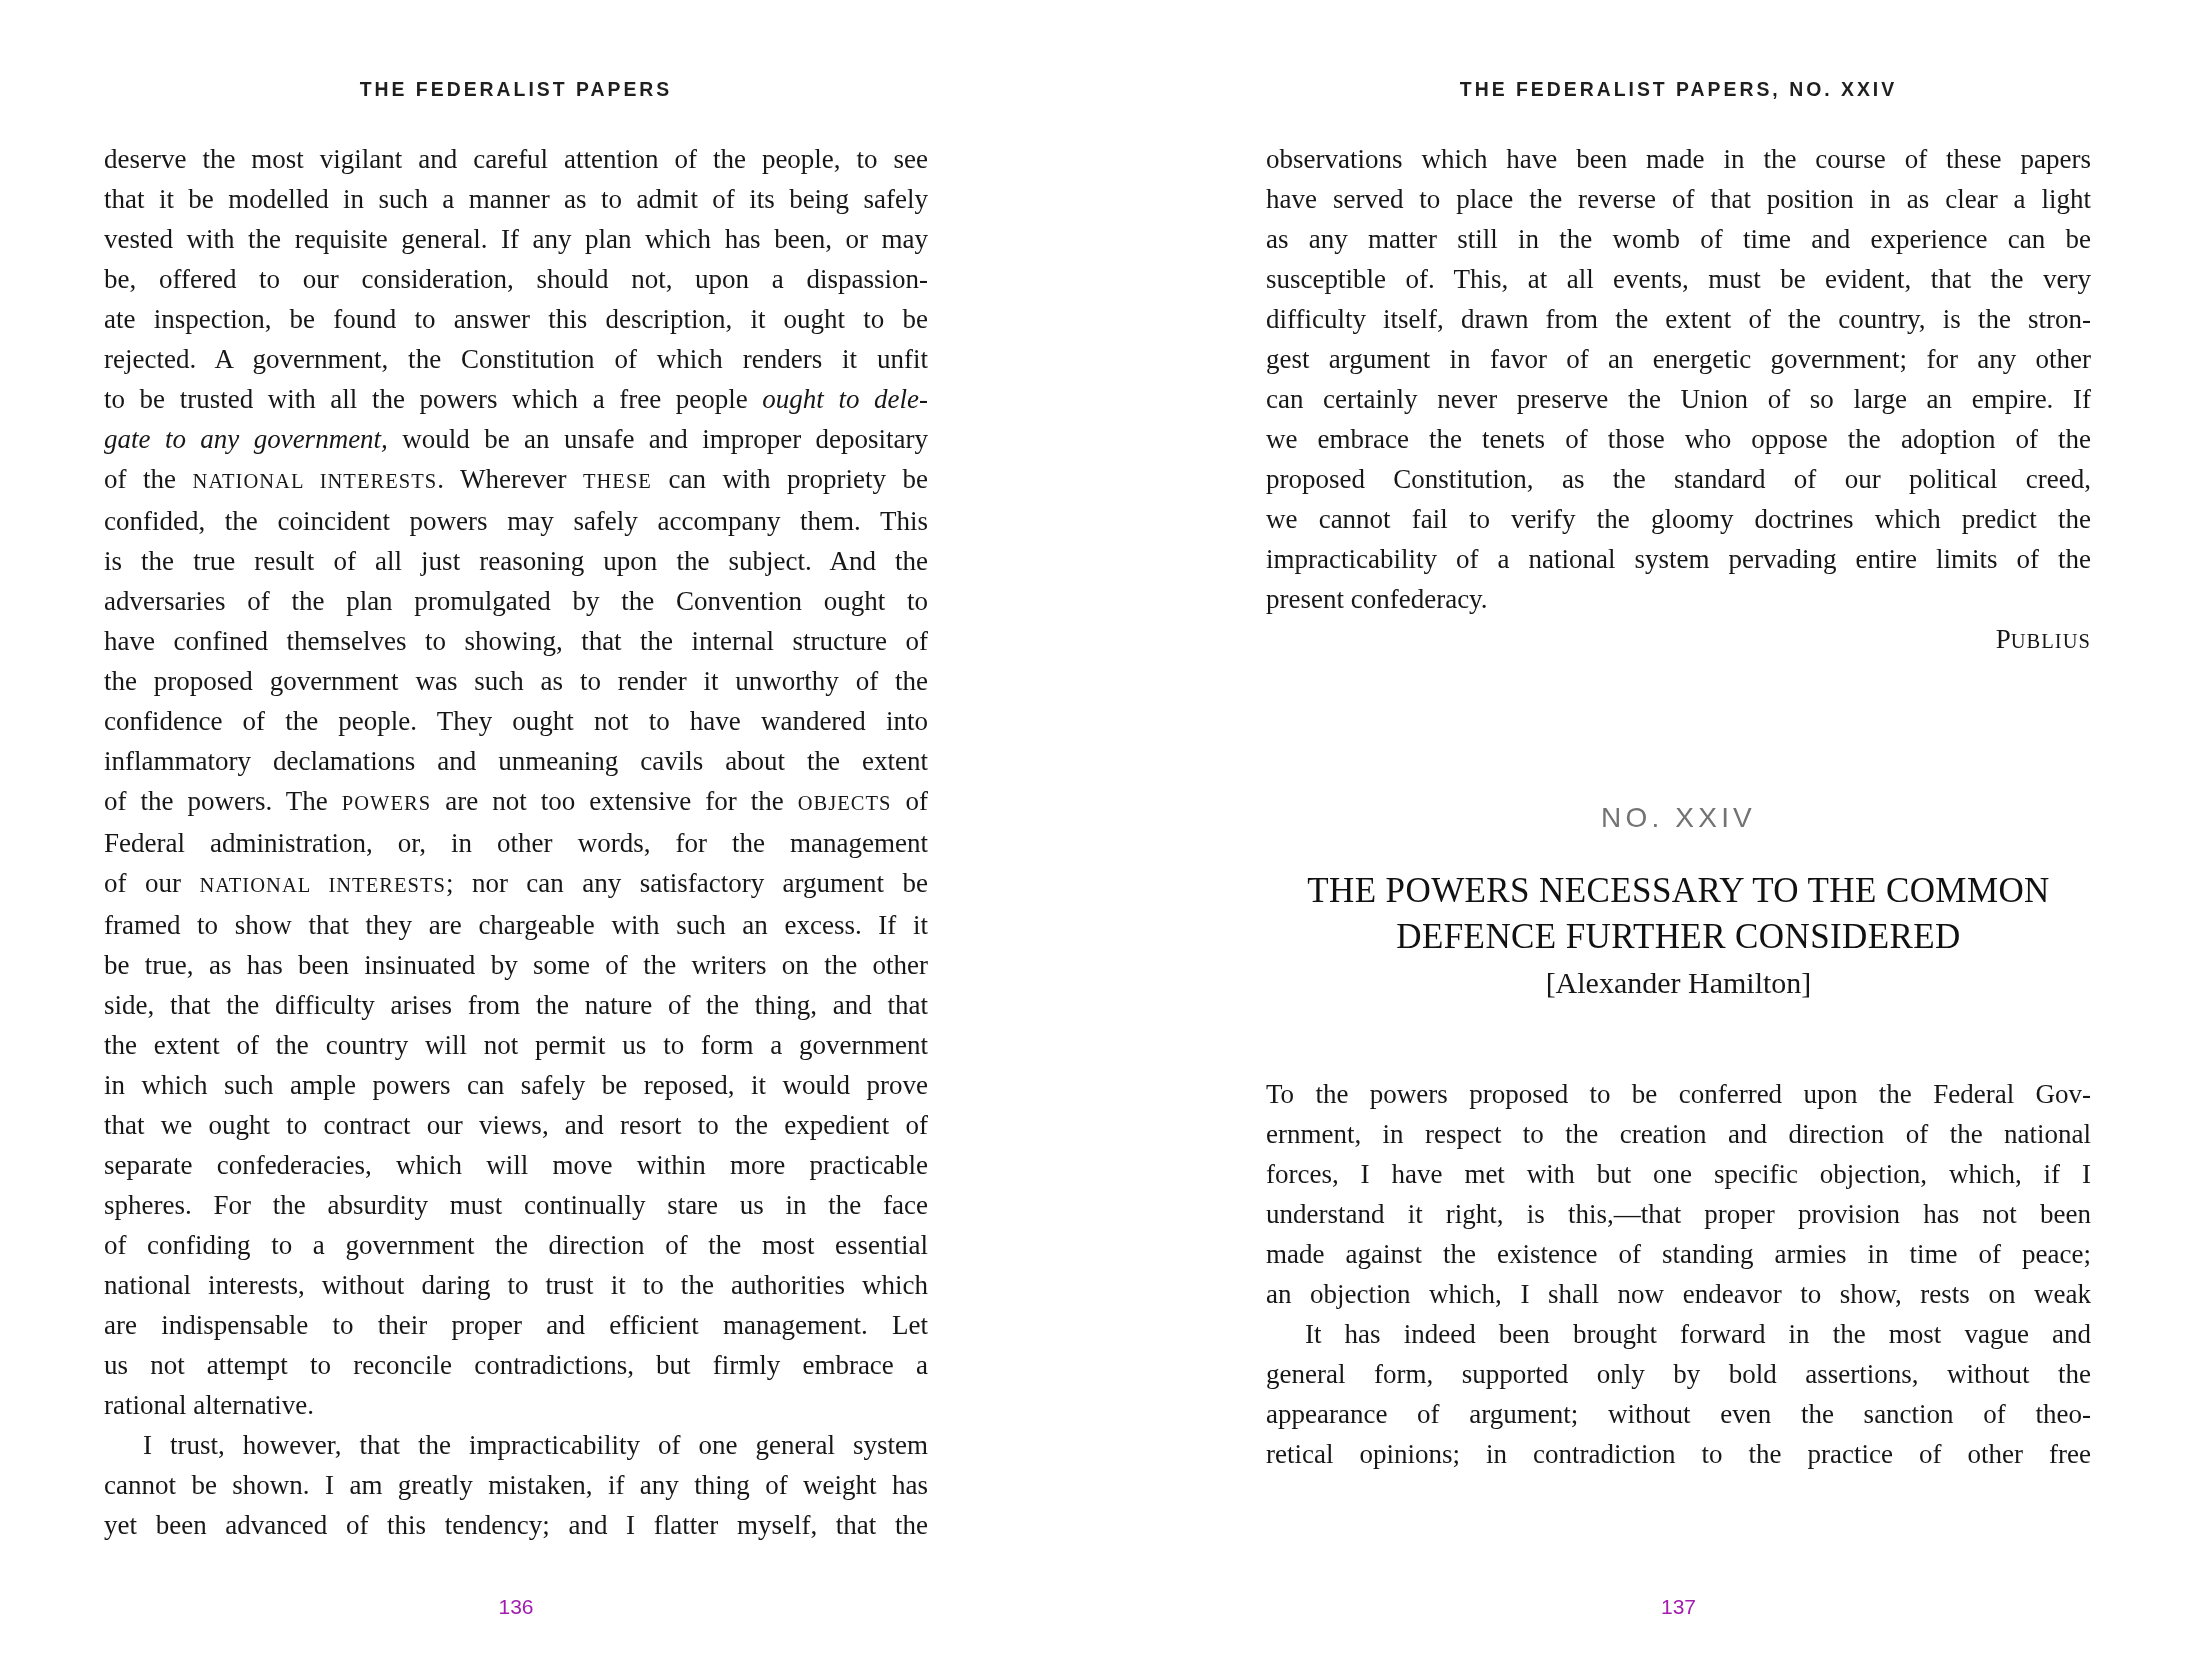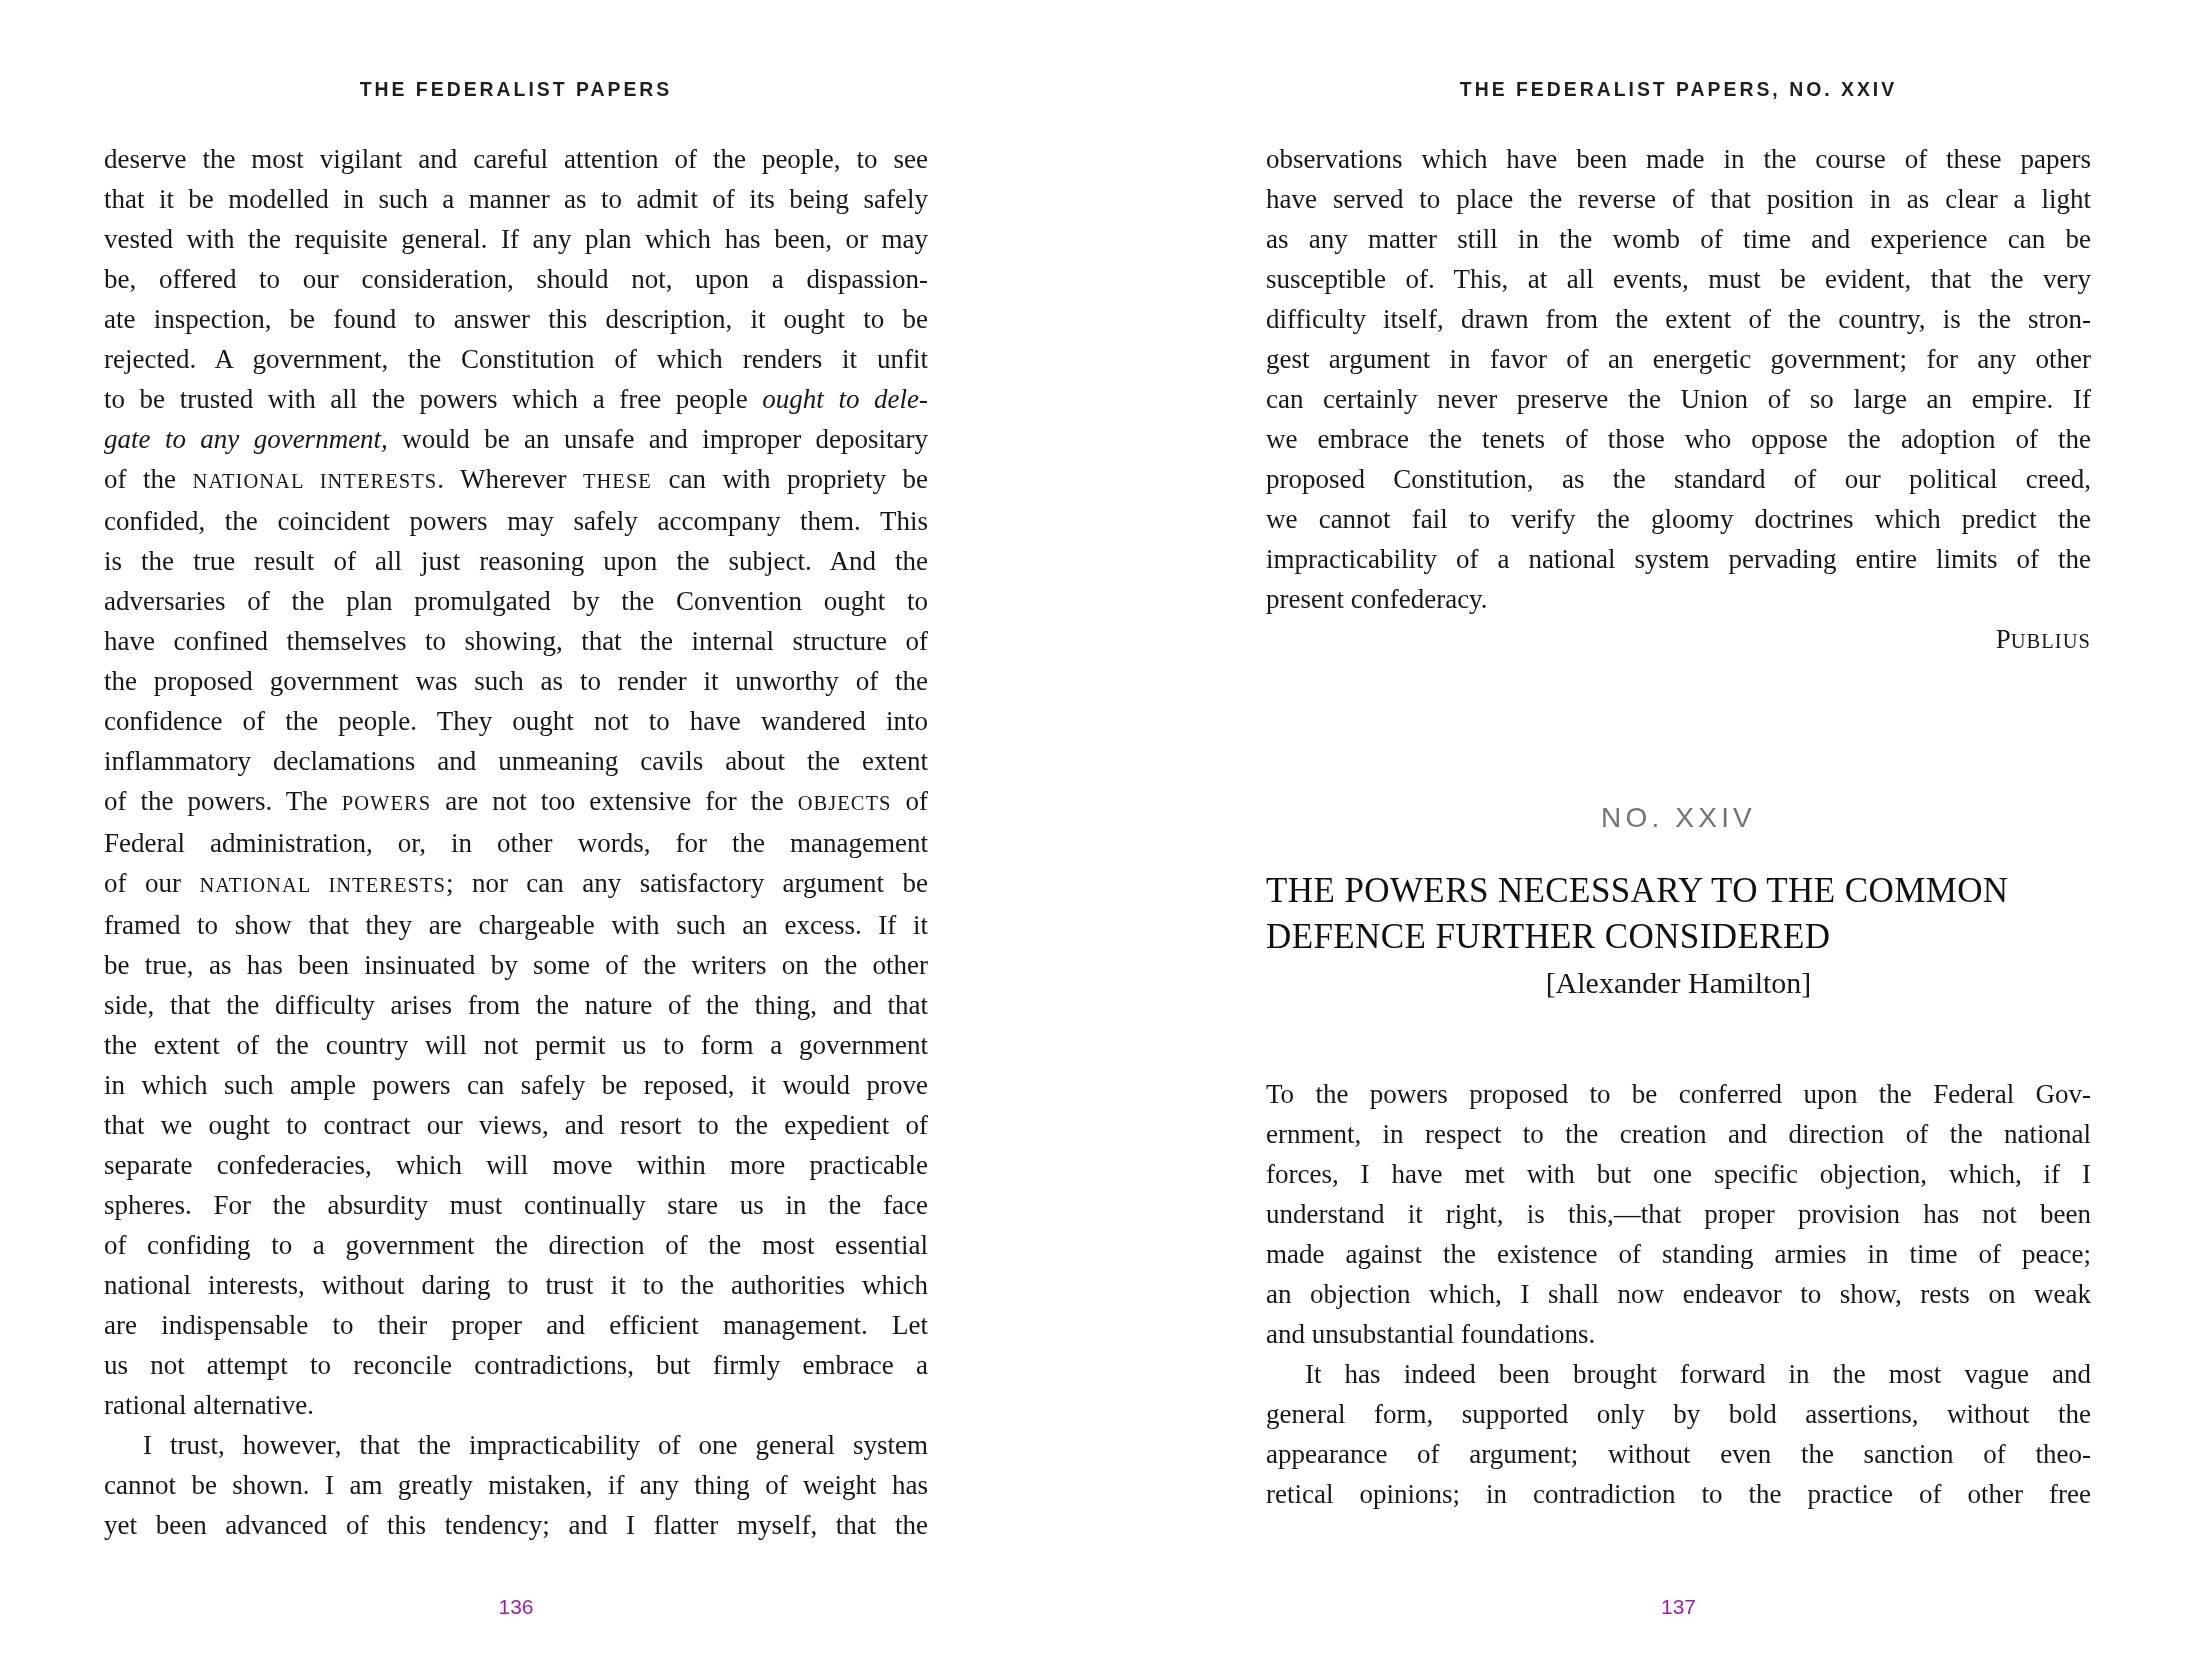--- a/index.html
+++ b/index.html
@@ -26,21 +26,21 @@
   .sc{font-size:0.76em;letter-spacing:0.05em;text-transform:uppercase}
   .it{font-style:italic}
 
   .chapter-no{
     top:802px;text-align:center;
     font-family:"Liberation Sans", sans-serif;
     font-weight:300;font-size:28px;letter-spacing:4.2px;color:#737373;
     white-space:nowrap;
   }
   .chapter-title{
-    top:868px;
+    top:868px;text-align:center;
     font-size:35px;line-height:46px;letter-spacing:0.4px;color:#111111;
   }
   .chapter-author{
     top:966px;text-align:center;font-size:30px;color:#171717;
   }
   .page-number{
     top:1595px;text-align:center;
     font-family:"Liberation Sans", sans-serif;
     font-size:21px;color:#a21caf;
   }
@@ -117,21 +117,20 @@
 
 <div class="abs col-right chapter-author">[Alexander Hamilton]</div>
 
 <div class="abs col-right body-block" style="top:1074px">
     <div class="line j"><span>To the powers proposed to be conferred upon the Federal Gov-</span></div>
     <div class="line j"><span>ernment, in respect to the creation and direction of the national</span></div>
     <div class="line j"><span>forces, I have met with but one specific objection, which, if I</span></div>
     <div class="line j"><span>understand it right, is this,—that proper provision has not been</span></div>
     <div class="line j"><span>made against the existence of standing armies in time of peace;</span></div>
     <div class="line j"><span>an objection which, I shall now endeavor to show, rests on weak</span></div>
-    <div class="line"><span>and unsubstantial foundations.</span></div>
     <div class="line j ind"><span>It has indeed been brought forward in the most vague and</span></div>
     <div class="line j"><span>general form, supported only by bold assertions, without the</span></div>
     <div class="line j"><span>appearance of argument; without even the sanction of theo-</span></div>
     <div class="line j"><span>retical opinions; in contradiction to the practice of other free</span></div>
   </div>
 
 <div class="abs col-right page-number">137</div>
 
 
 </body></html>

